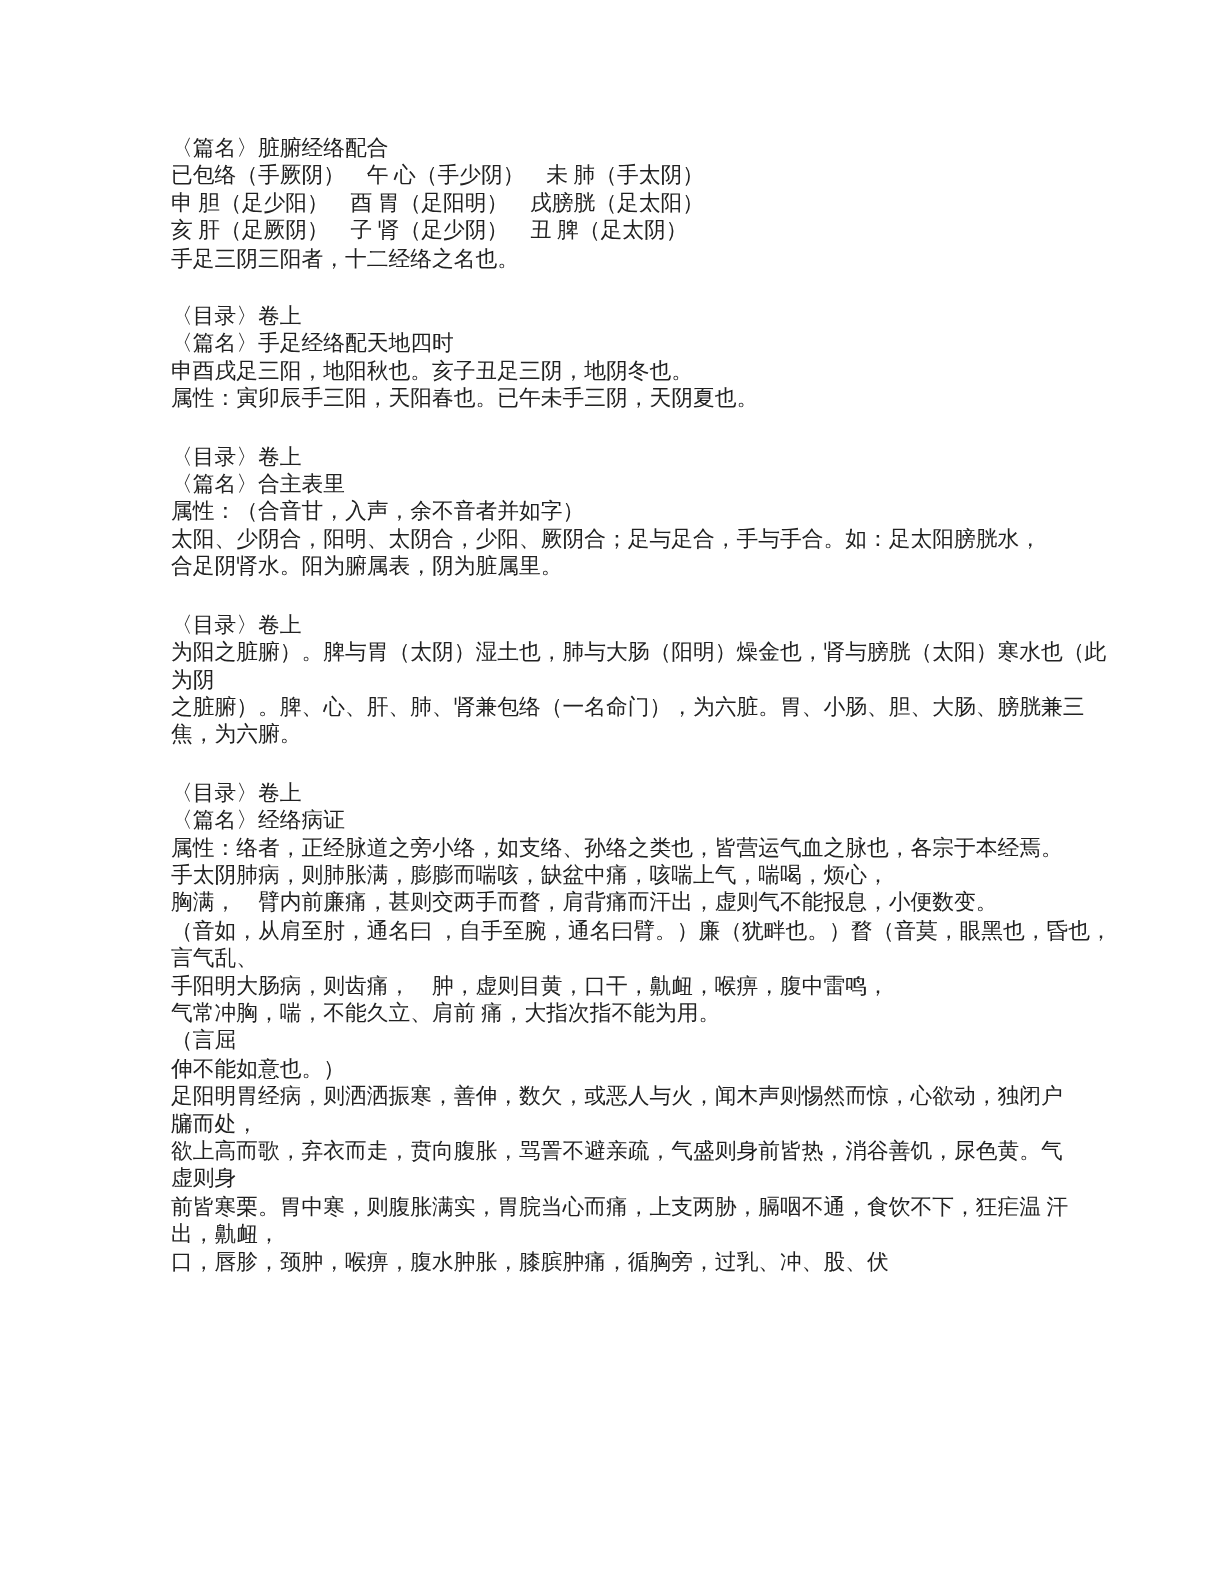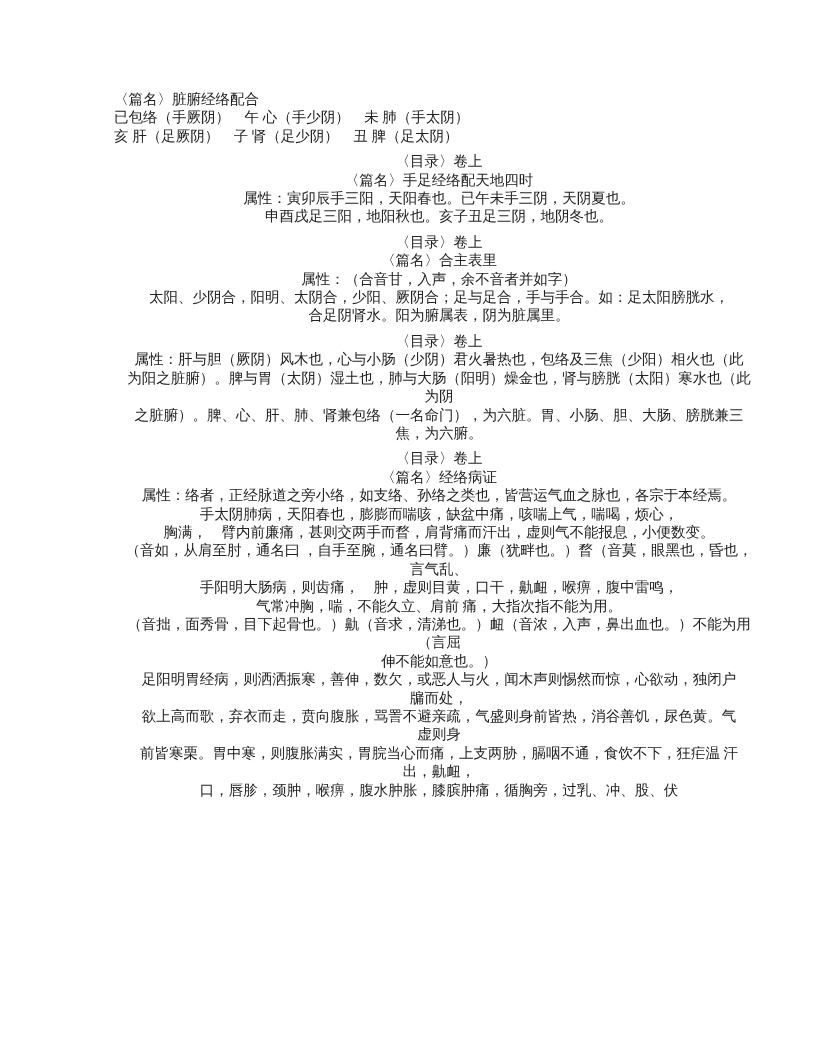--- a/index.html
+++ b/index.html
@@ -18,70 +18,69 @@
   .text-block {
     position: absolute;
     left: 114px;
     top: 90px;
     width: 650px;
     color: #212121;
     font-size: 14.5px;
     line-height: 18.4px;
   }
   .section + .section {
-    margin-top: 7px; 
-    text-align: center;
+    margin-top: 20px; 
   }
   .line {
     white-space: pre;     
     min-height: 18.4px;
   }
 </style>
 </head>
 <body>
 
 <div class="page" style="background: rgb(255, 255, 255);">
   <div class="text-block" id="doc-body" style="color: rgb(33, 33, 33);">
       <div class="section">
         <div class="line">〈篇名〉脏腑经络配合</div>
         <div class="line">已包络（手厥阴）　午 心（手少阴）　未 肺（手太阴）</div>
+        <div class="line">申 胆（足少阳）　酉 胃（足阳明）　戌膀胱（足太阳）</div>
         <div class="line">亥 肝（足厥阴）　子 肾（足少阴）　丑 脾（足太阴）</div>
+        <div class="line">手足三阴三阳者，十二经络之名也。</div>
       </div>
       <div class="section">
         <div class="line">〈目录〉卷上</div>
         <div class="line">〈篇名〉手足经络配天地四时</div>
+        <div class="line">申酉戌足三阳，地阳秋也。亥子丑足三阴，地阴冬也。</div>
         <div class="line">属性：寅卯辰手三阳，天阳春也。已午未手三阴，天阴夏也。</div>
-        <div class="line">申酉戌足三阳，地阳秋也。亥子丑足三阴，地阴冬也。</div>
       </div>
       <div class="section">
         <div class="line">〈目录〉卷上</div>
         <div class="line">〈篇名〉合主表里</div>
         <div class="line">属性：（合音甘，入声，余不音者并如字）</div>
         <div class="line">太阳、少阴合，阳明、太阴合，少阳、厥阴合；足与足合，手与手合。如：足太阳膀胱水，</div>
         <div class="line">合足阴肾水。阳为腑属表，阴为脏属里。</div>
       </div>
       <div class="section">
         <div class="line">〈目录〉卷上</div>
-        <div class="line">属性：肝与胆（厥阴）风木也，心与小肠（少阴）君火暑热也，包络及三焦（少阳）相火也（此</div>
         <div class="line">为阳之脏腑）。脾与胃（太阴）湿土也，肺与大肠（阳明）燥金也，肾与膀胱（太阳）寒水也（此</div>
         <div class="line">为阴</div>
         <div class="line">之脏腑）。脾、心、肝、肺、肾兼包络（一名命门），为六脏。胃、小肠、胆、大肠、膀胱兼三</div>
         <div class="line">焦，为六腑。</div>
       </div>
       <div class="section">
         <div class="line">〈目录〉卷上</div>
         <div class="line">〈篇名〉经络病证</div>
         <div class="line">属性：络者，正经脉道之旁小络，如支络、孙络之类也，皆营运气血之脉也，各宗于本经焉。</div>
-        <div class="line">手太阴肺病，天阳春也，膨膨而喘咳，缺盆中痛，咳喘上气，喘喝，烦心，</div>
+        <div class="line">手太阴肺病，则肺胀满，膨膨而喘咳，缺盆中痛，咳喘上气，喘喝，烦心，</div>
         <div class="line">胸满，　臂内前廉痛，甚则交两手而瞀，肩背痛而汗出，虚则气不能报息，小便数变。</div>
         <div class="line">（音如，从肩至肘，通名曰 ，自手至腕，通名曰臂。）廉（犹畔也。）瞀（音莫，眼黑也，昏也，</div>
         <div class="line">言气乱、</div>
         <div class="line">手阳明大肠病，则齿痛，　肿，虚则目黄，口干，鼽衄，喉痹，腹中雷鸣，</div>
         <div class="line">气常冲胸，喘，不能久立、肩前 痛，大指次指不能为用。</div>
-        <div class="line">（音拙，面秀骨，目下起骨也。）鼽（音求，清涕也。）衄（音浓，入声，鼻出血也。）不能为用</div>
         <div class="line">（言屈</div>
         <div class="line">伸不能如意也。）</div>
         <div class="line">足阳明胃经病，则洒洒振寒，善伸，数欠，或恶人与火，闻木声则惕然而惊，心欲动，独闭户</div>
         <div class="line">牖而处，</div>
         <div class="line">欲上高而歌，弃衣而走，贲向腹胀，骂詈不避亲疏，气盛则身前皆热，消谷善饥，尿色黄。气</div>
         <div class="line">虚则身</div>
         <div class="line">前皆寒栗。胃中寒，则腹胀满实，胃脘当心而痛，上支两胁，膈咽不通，食饮不下，狂疟温 汗</div>
         <div class="line">出，鼽衄，</div>
         <div class="line">口，唇胗，颈肿，喉痹，腹水肿胀，膝膑肿痛，循胸旁，过乳、冲、股、伏</div>
       </div>

